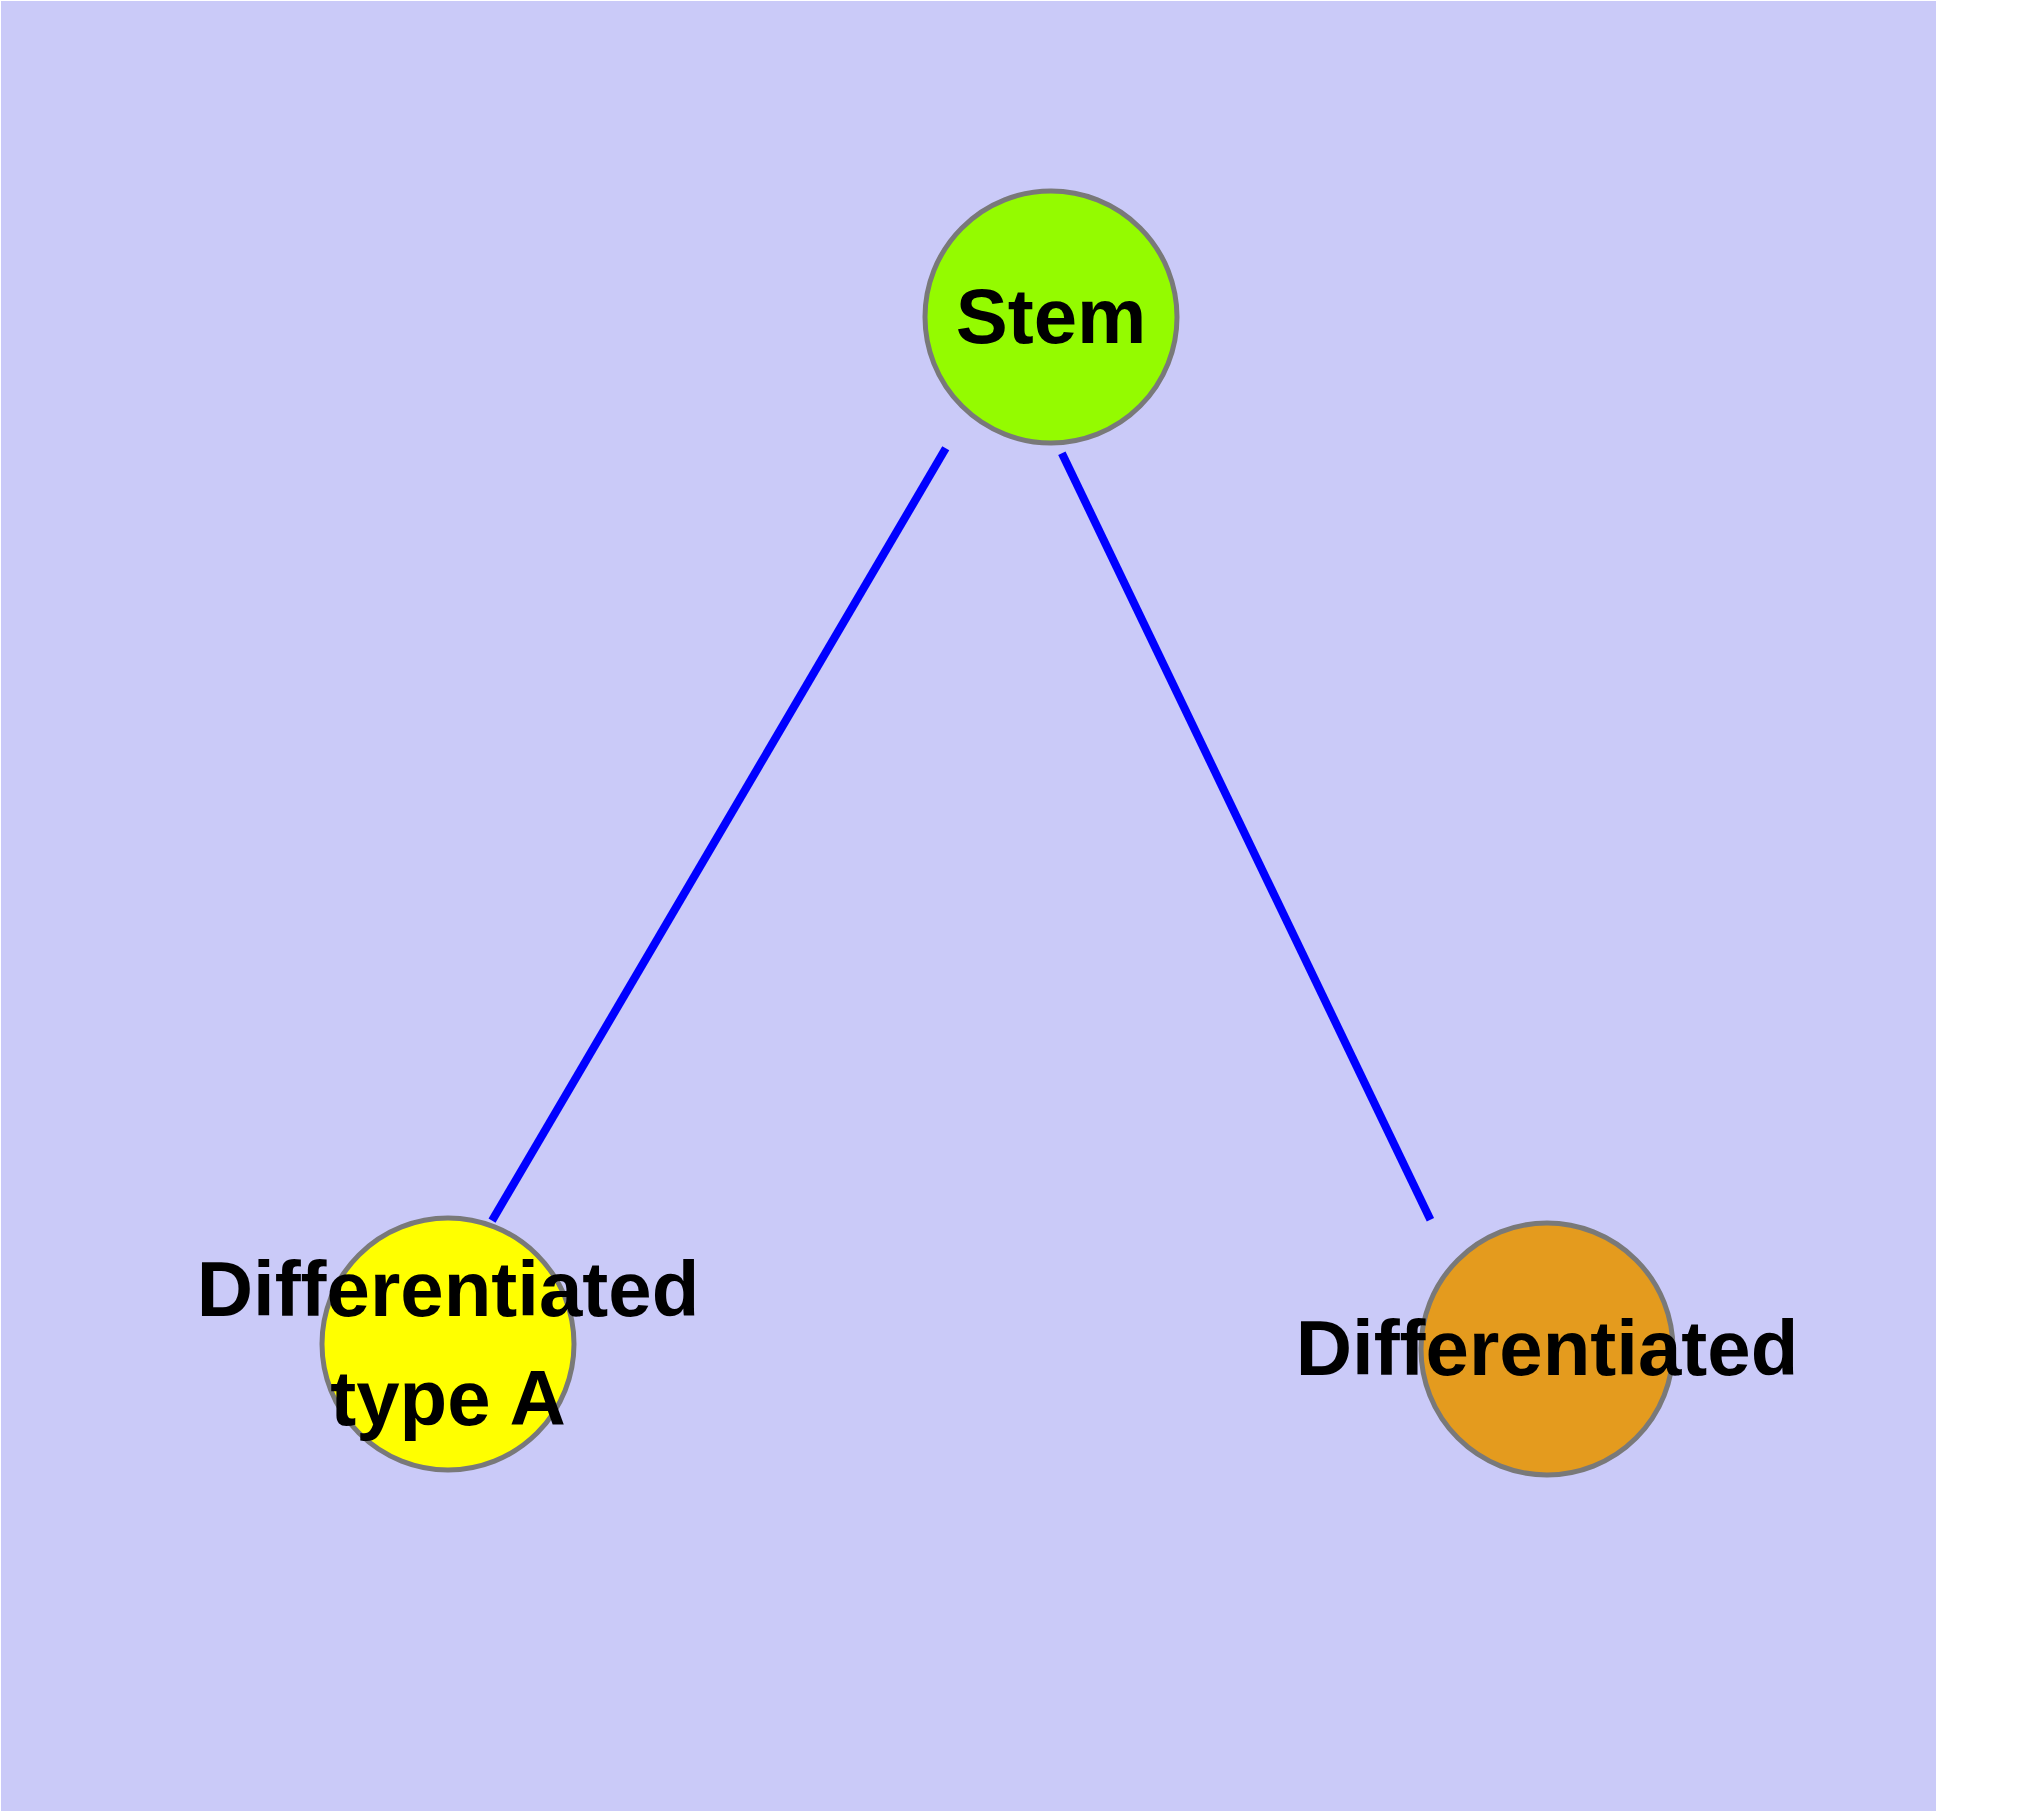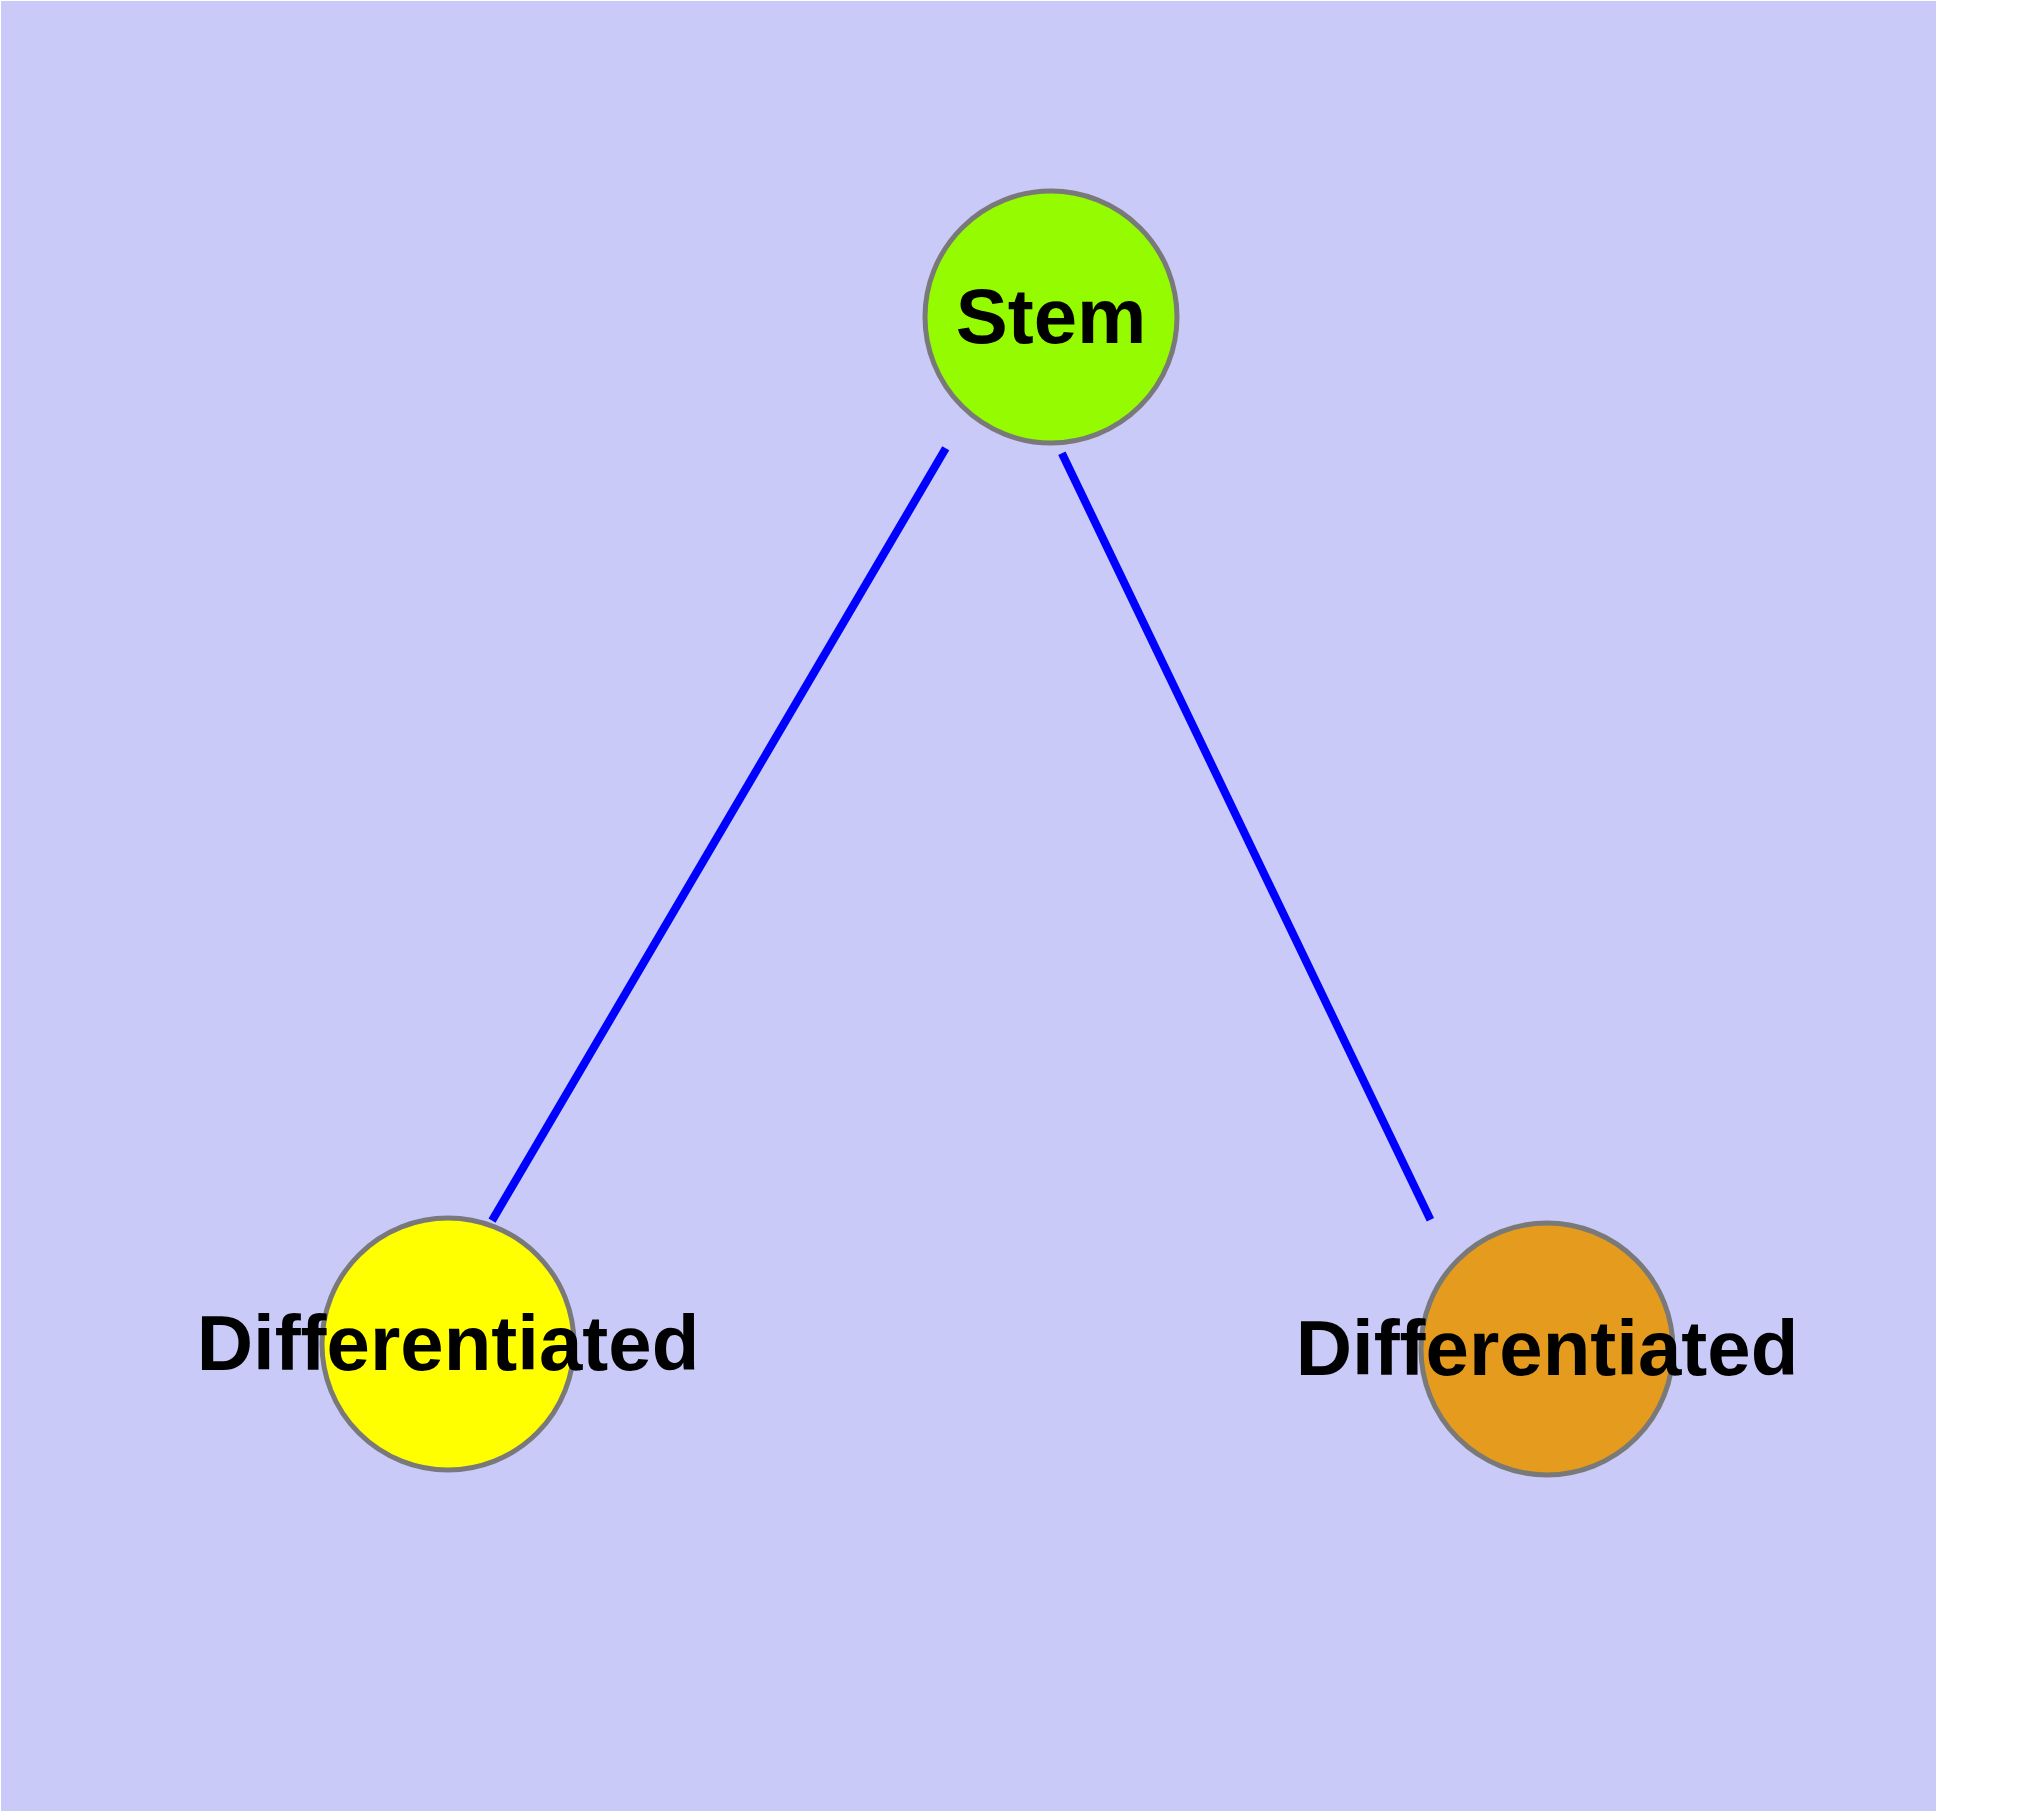--- a/index.html
+++ b/index.html
@@ -56,20 +56,21 @@
   <div class="node" style="left: 1050px; top: 316px; width: 247px; height: 247px; background: rgb(148, 251, 0); border-color: rgb(121, 121, 121); border-width: 5.1px;"></div>
   <div class="node" style="left: 447px; top: 1343px; width: 247px; height: 247px; background: rgb(255, 255, 0); border-color: rgb(121, 121, 121); border-width: 5.1px;"></div>
   <div class="node" style="left: 1546px; top: 1348px; width: 247px; height: 247px; background: rgb(228, 155, 30); border-color: rgb(121, 121, 121); border-width: 5.1px;"></div>
 
   <div class="node-label" style="left: 1050px; top: 316px; color: rgb(0, 0, 0);">
     <div>Stem</div>
   </div>
 
   <div class="node-label" style="left: 447px; top: 1343px; color: rgb(0, 0, 0);">
     <div>Differentiated</div>
+    <div>type A</div>
   </div>
 
   <div class="node-label" style="left: 1546px; top: 1348px; color: rgb(0, 0, 0);">
     <div>Differentiated</div>
   </div>
 
 </div>
 
 
 </body></html>

